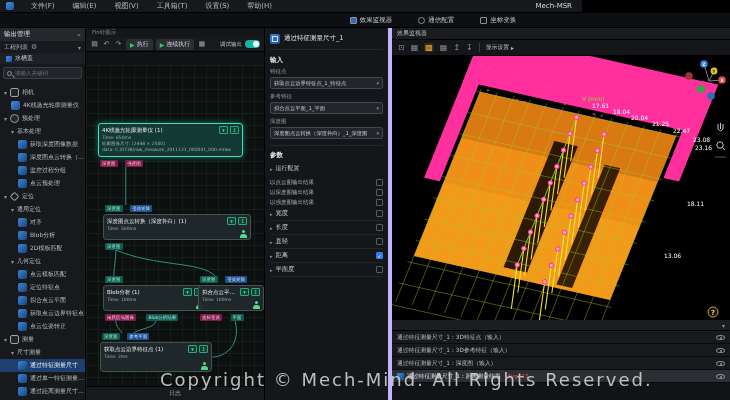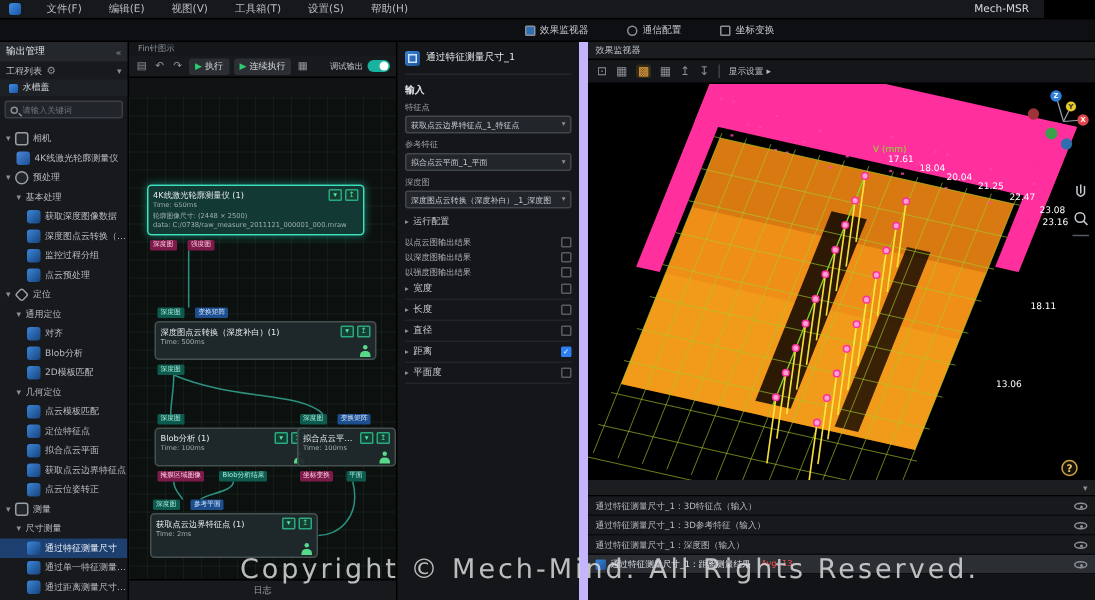--- a/index.html
+++ b/index.html
@@ -1,19 +1,19 @@
 <!DOCTYPE html>
 <html><head>
 <meta charset="utf-8">
 <style>
   *{margin:0;padding:0;box-sizing:border-box}
   html,body{width:730px;height:400px;overflow:hidden}
   body{background:#000;font-family:"DejaVu Sans","Liberation Sans",sans-serif;color:#c6cbd1;position:relative;font-size:7px}
   
-  .menubar{position:absolute;left:0;top:0;width:696px;height:13px;background:#17181b;border-bottom:1px solid #000;display:flex;align-items:center;gap:0;padding:0 4px}
+  .menubar{position:absolute;left:0;top:0;width:582px;height:13px;background:#17181b;border-bottom:1px solid #000;display:flex;align-items:center;gap:0;padding:0 4px}
   .applogo{width:8px;height:8px;border-radius:2px;background:linear-gradient(135deg,#3f8fe0,#1b55a8);margin:0 8px 0 2px}
   .menu-item{font-size:7px;color:#b8bdc3;padding:0 9px;cursor:default}
   .brand{margin-left:auto;font-size:7px;color:#d7dbe0;padding-right:6px}
   .topbar{position:absolute;left:0;top:13px;width:730px;height:15px;background:#0e0f12;border-bottom:1px solid #000;display:flex;align-items:center;justify-content:center}
   .topbar-inner{display:flex;gap:26px;transform:translateX(68px)}
   .tbtn{display:flex;align-items:center;gap:3px;font-size:6.5px;color:#c2c7cd}
   .tbicon{width:7px;height:7px;border:1px solid #8a9096;border-radius:1px;display:inline-block}
   .tbicon.camera{background:#2d6fb0}
   .tbicon.comm{border-radius:50%}
   
@@ -68,21 +68,21 @@
   .nbtn{width:9px;height:8px;background:#153f33;border:1px solid #2aa87e;border-radius:1px;color:#4fe3a0;font-size:5px;line-height:7px;text-align:center}
   .nline{font-size:4.5px;color:#9fb0ac;white-space:nowrap;overflow:hidden;text-overflow:ellipsis;margin-top:1px}
   .person{position:absolute;right:3px;bottom:1px;width:8px;height:8px}
   .person::before{content:"";position:absolute;left:2.5px;top:0;width:3px;height:3px;border-radius:50%;background:#57d98a}
   .person::after{content:"";position:absolute;left:0.5px;top:3.5px;width:7px;height:4px;border-radius:3px 3px 0 0;background:#57d98a}
   .ptag{position:absolute;font-size:4.5px;padding:1px 2px;border-radius:1px;white-space:nowrap;line-height:1.2}
   .ptag.teal{background:#0d5a4e;color:#a5ecd9}
   .ptag.blue{background:#1d4f8e;color:#d0e3ff}
   .ptag.magenta{background:#7c1b49;color:#ffc9e4}
   
-  .parampanel{position:absolute;left:265px;top:28px;width:127px;height:372px;background:#141619;border-right:6px solid #c4b5fd;overflow:hidden;padding:0 5px}
+  .parampanel{position:absolute;left:265px;top:28px;width:127px;height:372px;background:#141619;border-right:4px solid #c4b5fd;overflow:hidden;padding:0 5px}
   .phead{display:flex;align-items:center;gap:4px;height:22px;border-bottom:1px solid #24272c}
   .phicon{width:10px;height:10px;border-radius:2px;background:linear-gradient(135deg,#3c86d8,#1c5096);position:relative;flex:none}
   .phicon::after{content:"";position:absolute;left:2px;top:2px;right:2px;bottom:2px;border:1px solid #cfe2ff}
   .ptitle{font-size:6.5px;color:#e6eaee;white-space:nowrap;overflow:hidden}
   .psec{font-size:6.5px;color:#e3e7ea;font-weight:bold;margin:6px 0 2px;border-top:1px solid #24272c;padding-top:5px}
   .psec.first{border-top:none;padding-top:0}
   .field{margin-bottom:4px}
   .flabel{font-size:5.5px;color:#9aa0a6;margin:3px 0 2px}
   .select{height:12px;background:#22262b;border:1px solid #41464d;border-radius:2px;display:flex;align-items:center;padding:0 3px;gap:2px}
   .selval{font-size:5.3px;color:#c8cdd3;white-space:nowrap;overflow:hidden;text-overflow:ellipsis;flex:1}
@@ -403,20 +403,21 @@
         </div>
       </div>
       <div class="field">
         <div class="flabel">深度图</div>
         <div class="select">
           <span class="selval">深度图点云转换（深度补白）_1_深度图</span>
           <span class="selchev">▾</span>
         </div>
       </div>
     </div>
+  <div class="psec">参数</div>
   <div class="runcfg">
     <span class="ocaret">▸</span>
     <span>运行配置</span>
   </div>
   <div>
       <div class="optrow">
         <span>以点云图输出结果</span>
         <span class="cb"></span>
       </div>
       <div class="optrow">

